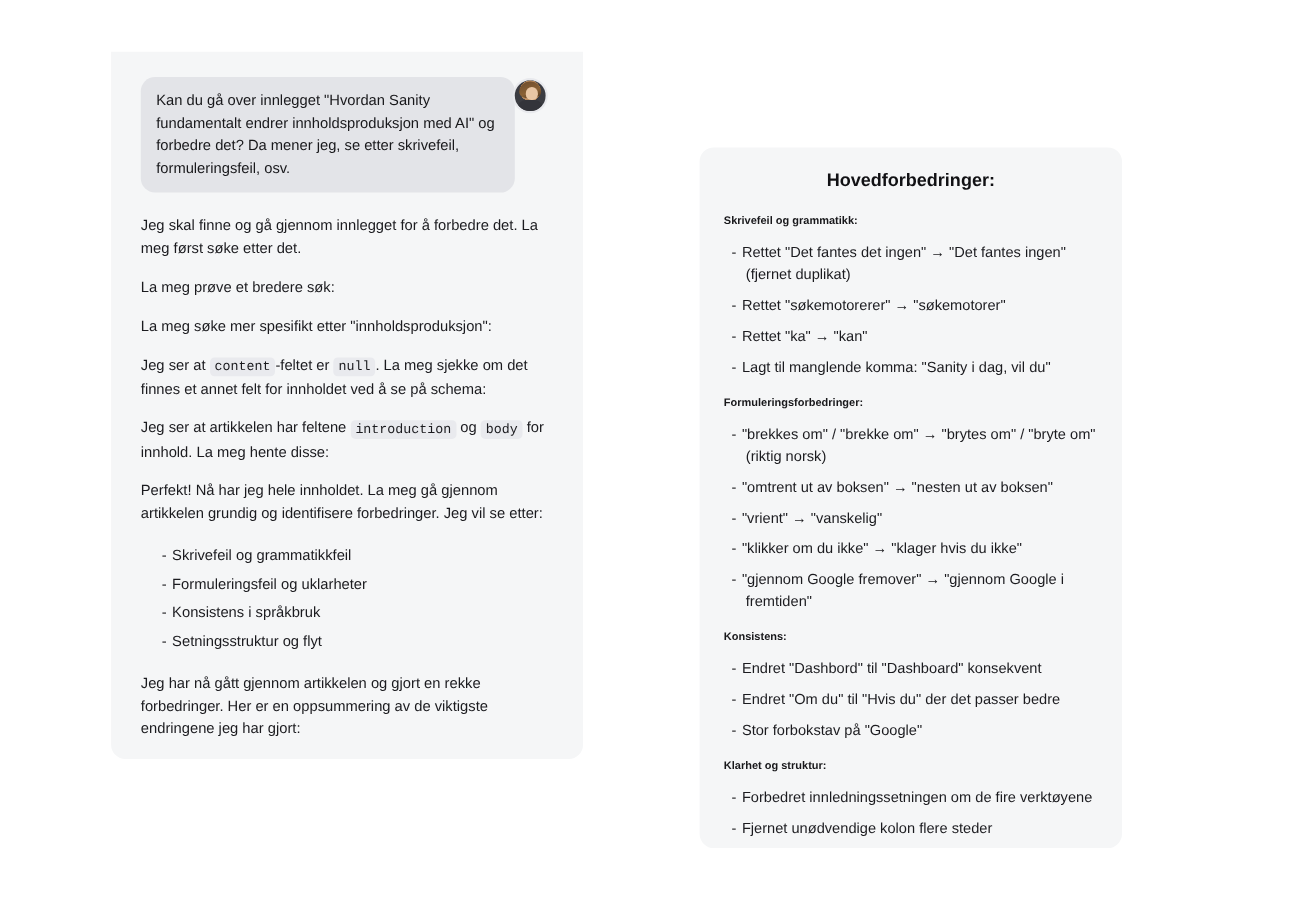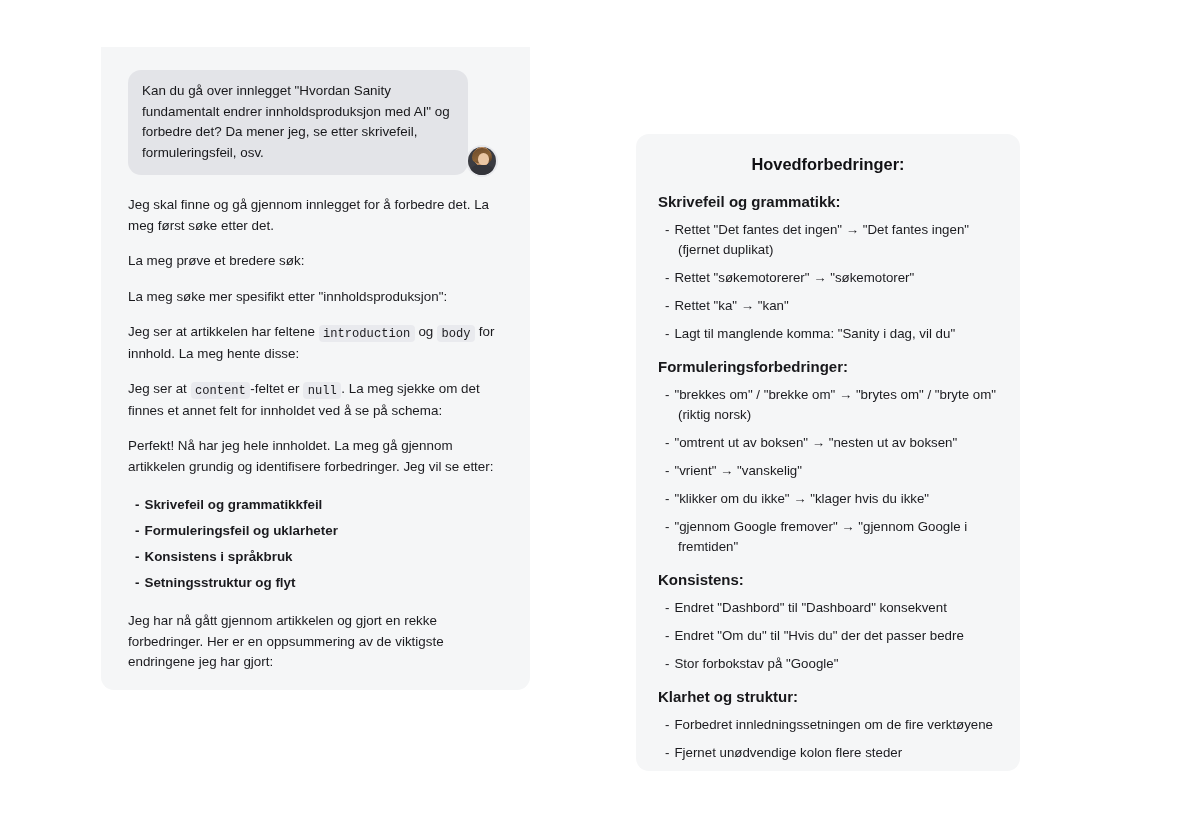--- a/index.html
+++ b/index.html
@@ -41,21 +41,21 @@
     opacity: .22;
     font-size: 11px;
     color: #666;
     padding-left: 38px;
     letter-spacing: 2px;
     white-space: nowrap;
   }
 
   .user-row {
     display: flex;
-    align-items: flex-end;
+    align-items: flex-start;
     gap: 0;
     margin-top: 18px;
   }
 
   .user-bubble {
     background: #e3e4e8;
     border-radius: 13px;
     padding: 11px 14px 12px 14px;
     max-width: 340px;
     font-size: 13.4px;
@@ -107,21 +107,21 @@
 
   code.chip {
     font-family: "Liberation Mono", monospace;
     font-size: 12.1px;
     background: #e9eaee;
     border-radius: 4px;
     padding: 1.5px 4.5px;
     color: #1b1b1f;
   }
 
-  .bullets { margin: 0 0 15px 0; font-weight: bold; }
+  .bullets { margin: 0 0 15px 12px; }
   .bullets .li {
     font-size: 13.4px;
     line-height: 26px;
     color: #1b1b1f;
     padding-left: 7px;
   }
   .bullets .li .dash { margin-right: 5px; }
 
   
   .summary-panel {
@@ -139,21 +139,21 @@
   .summary-title {
     font-size: 16.4px;
     font-weight: bold;
     color: #111114;
     line-height: 22px;
     margin-bottom: 17px;
     text-align: center;
   }
 
   .sec-head {
-    font-size: 15px;
+    font-size: 10px;
     font-weight: bold;
     color: #18181b;
     line-height: 19px;
     margin-bottom: 9px;
   }
 
   .sec-list { margin-bottom: 13px; }
 
   .sec-list .li {
     font-size: 13.3px;
@@ -184,33 +184,33 @@
       </div>
     </div>
 
     <div class="assistant-body">
 
       <div class="p">Jeg skal finne og gå gjennom innlegget for å forbedre det. La meg først søke etter det.</div>
       <div class="p">La meg prøve et bredere søk:</div>
       <div class="p">La meg søke mer spesifikt etter "innholdsproduksjon":</div>
 
       <div class="p">
+        <span>Jeg ser at</span>
+        <code class="chip">content</code><span>-feltet er</span>
+        <code class="chip">null</code><span>. La meg sjekke om det finnes et annet felt for innholdet ved å se på schema:</span>
+      </div>
+
+      <div class="p">
         <span>Jeg ser at artikkelen har feltene</span>
         <code class="chip">introduction</code>
         <span>og</span>
         <code class="chip">body</code>
         <span>for innhold. La meg hente disse:</span>
       </div>
 
-      <div class="p">
-        <span>Jeg ser at</span>
-        <code class="chip">content</code><span>-feltet er</span>
-        <code class="chip">null</code><span>. La meg sjekke om det finnes et annet felt for innholdet ved å se på schema:</span>
-      </div>
-
       <div class="p">Perfekt! Nå har jeg hele innholdet. La meg gå gjennom artikkelen grundig og identifisere forbedringer. Jeg vil se etter:</div>
 
       <div class="bullets">
         <div class="li"><span class="dash">-</span><span>Skrivefeil og grammatikkfeil</span></div>
         <div class="li"><span class="dash">-</span><span>Formuleringsfeil og uklarheter</span></div>
         <div class="li"><span class="dash">-</span><span>Konsistens i språkbruk</span></div>
         <div class="li"><span class="dash">-</span><span>Setningsstruktur og flyt</span></div>
       </div>
 
       <div class="p">Jeg har nå gått gjennom artikkelen og gjort en rekke forbedringer. Her er en oppsummering av de viktigste endringene jeg har gjort:</div>

